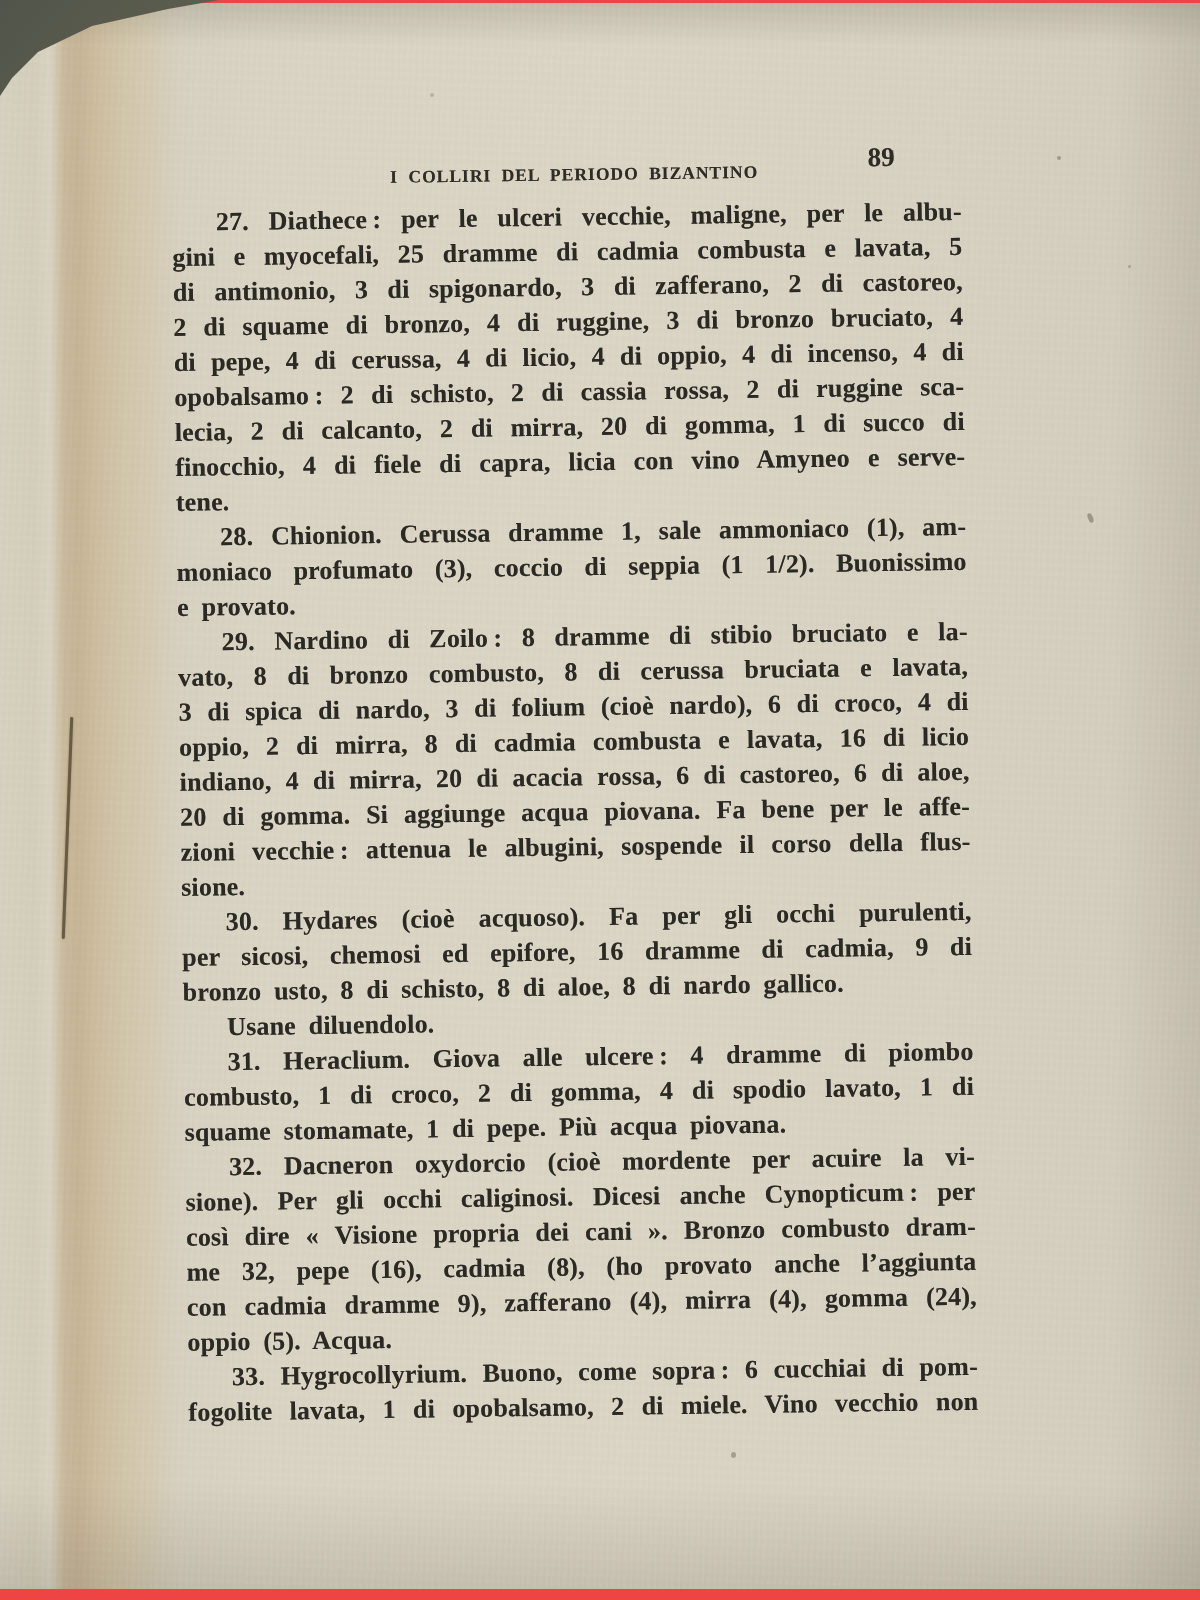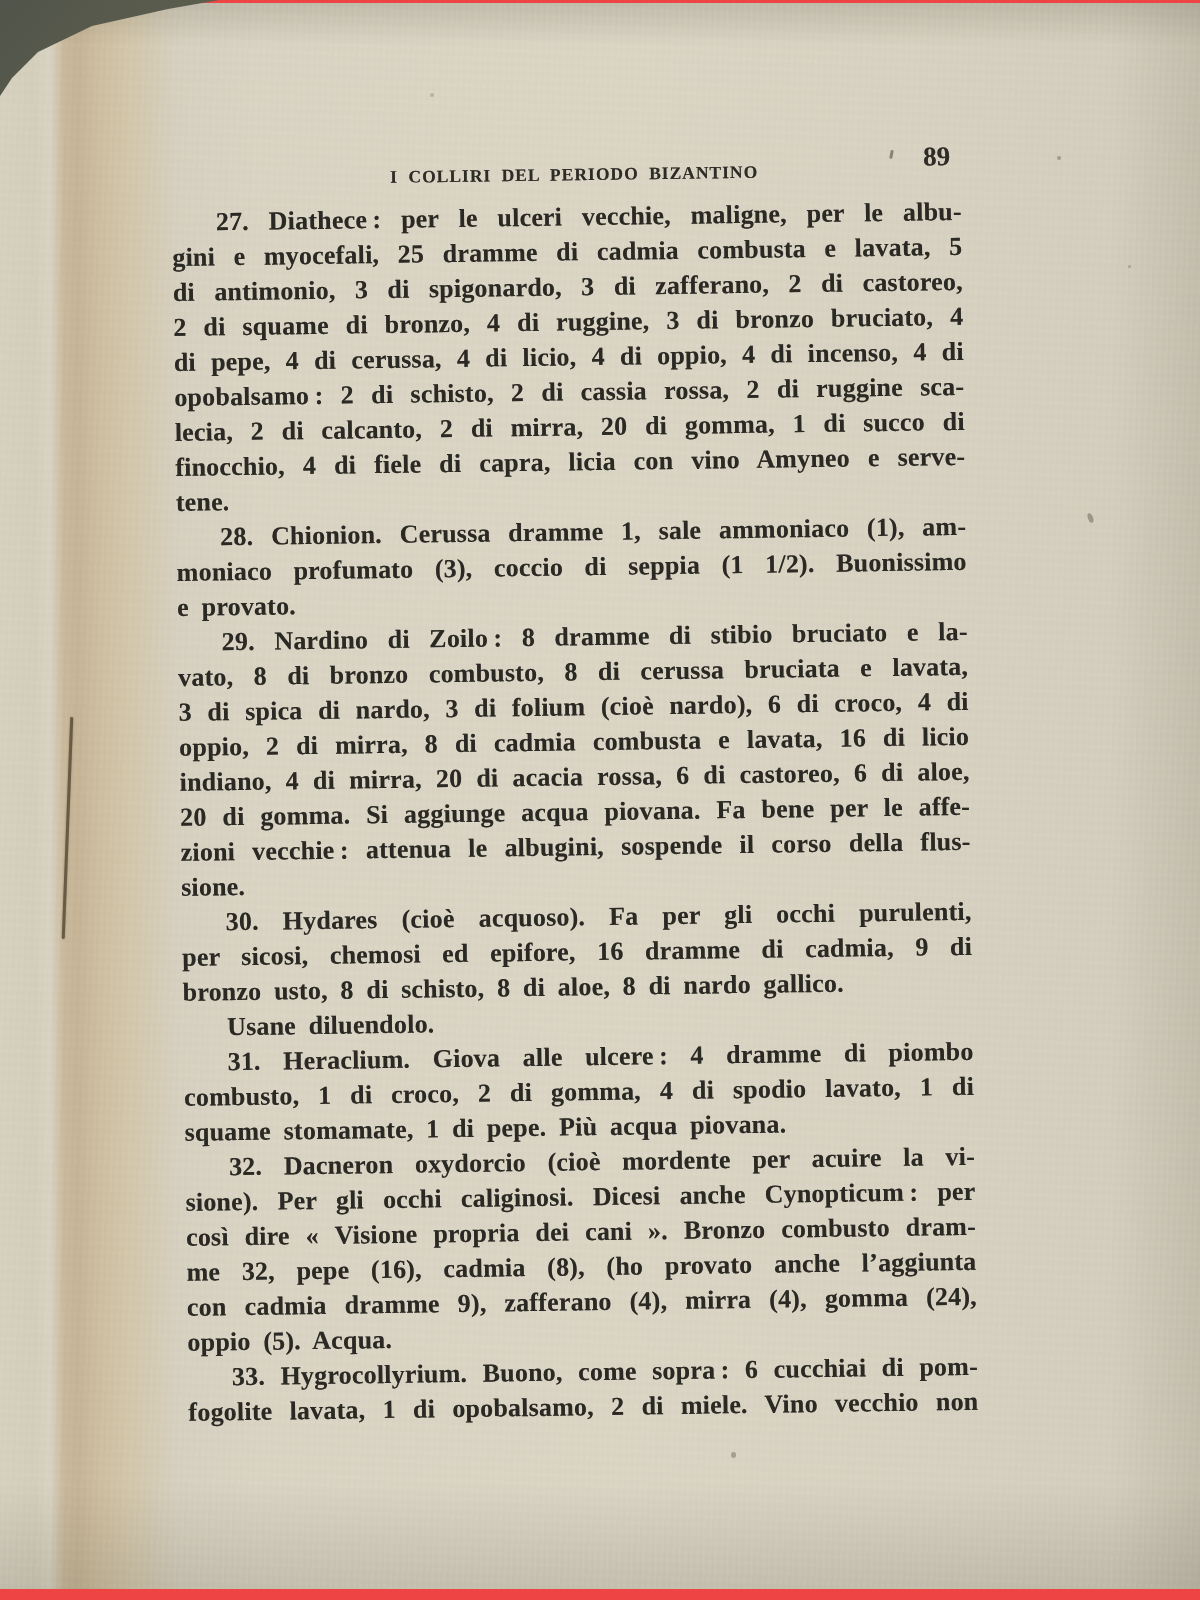--- a/index.html
+++ b/index.html
@@ -37,21 +37,21 @@
   .s2{left:731px;top:1449px;width:5px;height:6px;background:rgba(100,95,80,.45);}
   .s3{left:1057px;top:153px;width:4px;height:4px;background:rgba(110,104,88,.5);}
   .s4{left:430px;top:90px;width:4px;height:4px;background:rgba(120,112,92,.35);}
   .s5{left:899px;top:151px;width:3px;height:9px;background:rgba(70,66,55,.55);transform:rotate(12deg);border-radius:2px;}
   .s6{left:1128px;top:262px;width:3px;height:3px;background:rgba(110,104,88,.4);}
   
   .content{position:absolute;inset:0;transform:rotate(-0.8deg);transform-origin:600px 800px;
            color:#2b2924;}
   .running-title{position:absolute;left:399px;top:161px;font-size:17.5px;font-weight:700;
     letter-spacing:1px;word-spacing:5px;color:#2e2c26;text-shadow:0 0 .5px rgba(46,44,38,.55);}
-  .page-number{position:absolute;left:897px;top:143px;width:62px;text-align:right;
+  .page-number{position:absolute;left:859px;top:143px;width:62px;text-align:center;
     font-size:27px;font-weight:700;color:#2e2c26;text-shadow:0 0 .5px rgba(46,44,38,.5);}
   .text-block{position:absolute;left:180px;top:196px;width:790px;}
   .line{height:35px;line-height:35px;font-size:26px;font-weight:700;letter-spacing:.2px;
     white-space:normal;text-align:justify;text-align-last:justify;
     color:#2b2924;text-shadow:0 0 .6px rgba(43,41,36,.45);}
   .line.indent{text-indent:44px;}
   .line.para-end{text-align-last:left;word-spacing:6px;}
 </style>
 </head>
 <body>

